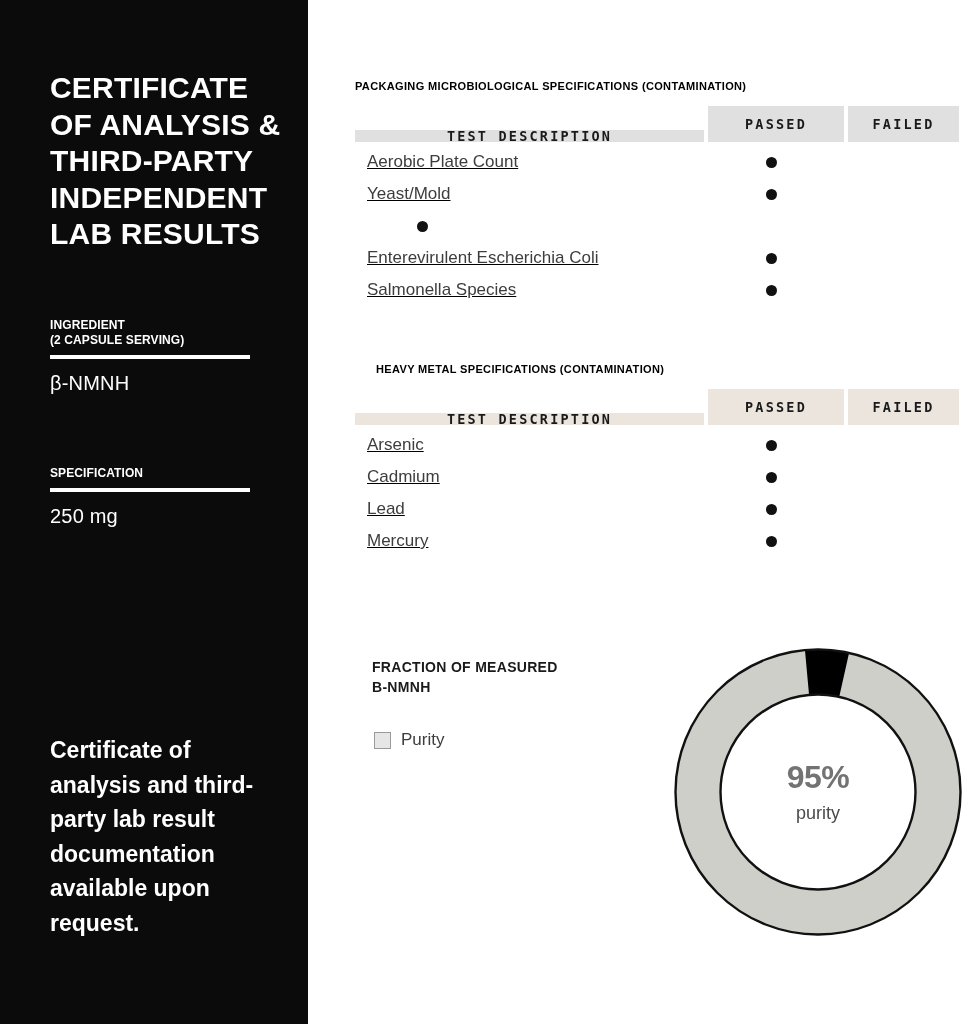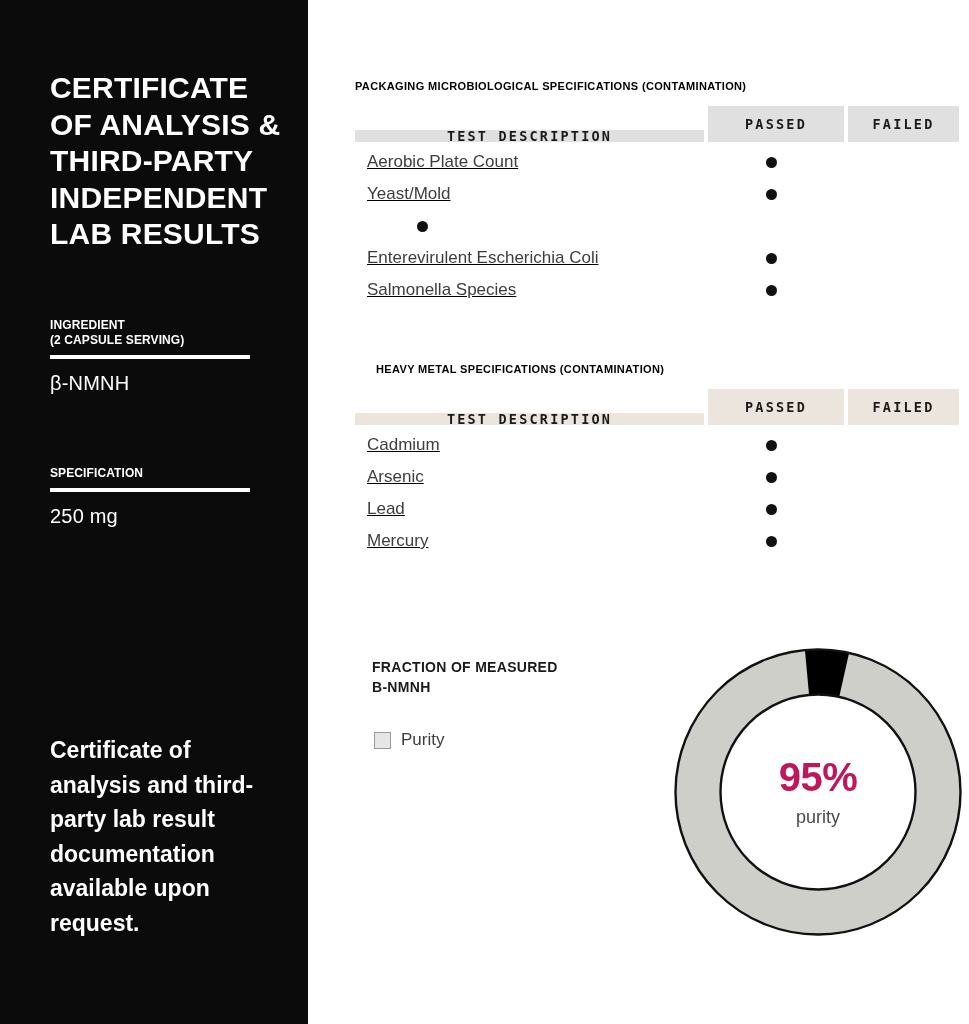--- a/index.html
+++ b/index.html
@@ -183,23 +183,23 @@
     left: 0; top: 0;
     width: 310px;
     height: 310px;
     display: flex;
     flex-direction: column;
     align-items: center;
     justify-content: center;
     pointer-events: none;
   }
   .donut-value {
-    font-size: 40px;
-    font-weight: bold;
-    color: #be185d;
+    font-size: 32px;
+    font-weight: bold;
+    color: #737373;
     letter-spacing: -0.5px;
     line-height: 1;
   }
   .donut-caption {
     margin-top: 10px;
     font-size: 18px;
     color: #4a4a4a;
   }
 </style>
 </head>
@@ -279,28 +279,28 @@
     <h2 class="section-title" id="section-metal-title">HEAVY METAL SPECIFICATIONS (CONTAMINATION)</h2>
 
     <div class="table metal" id="metal-table">
       <div class="thead">
         <div class="th th-desc">TEST DESCRIPTION</div>
         <div class="th th-pass">PASSED</div>
         <div class="th th-fail">FAILED</div>
       </div>
       <div class="tbody">
         <div class="row">
+          <div class="cell-desc">Arsenic</div>
+          <div class="cell-pass">
+              <span class="dot"></span>
+            </div>
+          <div class="cell-fail"></div>
+        </div>
+        <div class="row">
           <div class="cell-desc">Cadmium</div>
-          <div class="cell-pass">
-              <span class="dot"></span>
-            </div>
-          <div class="cell-fail"></div>
-        </div>
-        <div class="row">
-          <div class="cell-desc">Arsenic</div>
           <div class="cell-pass">
               <span class="dot"></span>
             </div>
           <div class="cell-fail"></div>
         </div>
         <div class="row">
           <div class="cell-desc">Lead</div>
           <div class="cell-pass">
               <span class="dot"></span>
             </div>

